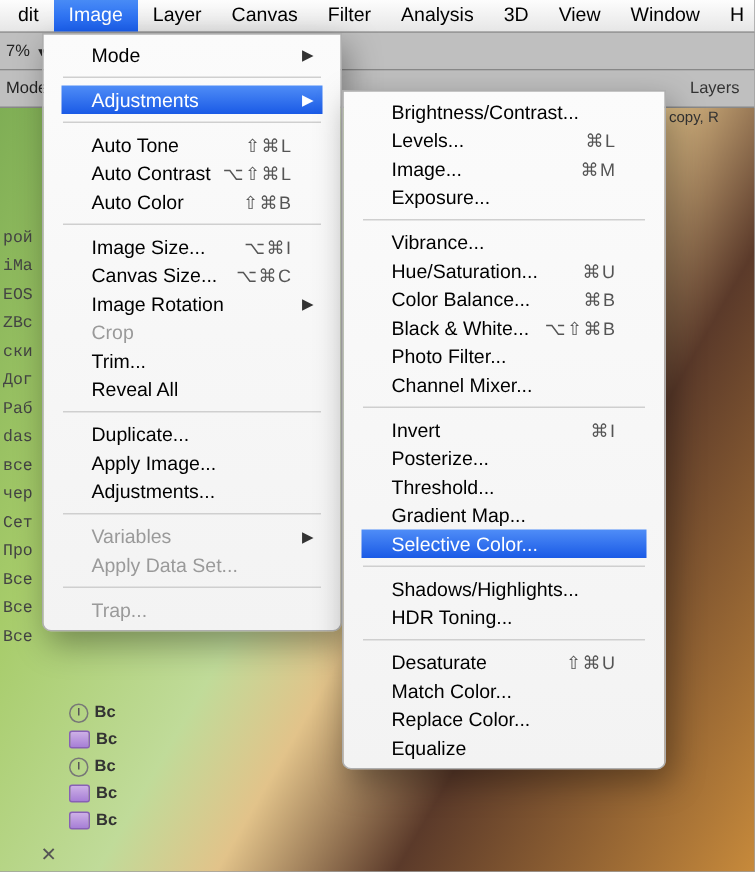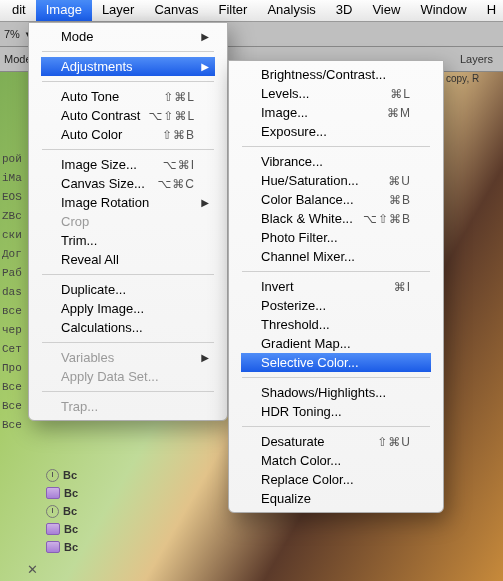--- a/index.html
+++ b/index.html
@@ -256,21 +256,21 @@
       <span class="lbl">Reveal All</span>
     </div>
     <div class="sep"></div>
     <div class="mi">
       <span class="lbl">Duplicate...</span>
     </div>
     <div class="mi">
       <span class="lbl">Apply Image...</span>
     </div>
     <div class="mi">
-      <span class="lbl">Calculations...</span>
+      <span class="lbl">Adjustments...</span>
     </div>
     <div class="sep"></div>
     <div class="mi disabled">
       <span class="lbl">Variables</span>
       <span class="arrow">▶</span>
     </div>
     <div class="mi disabled">
       <span class="lbl">Apply Data Set...</span>
     </div>
     <div class="sep"></div>

